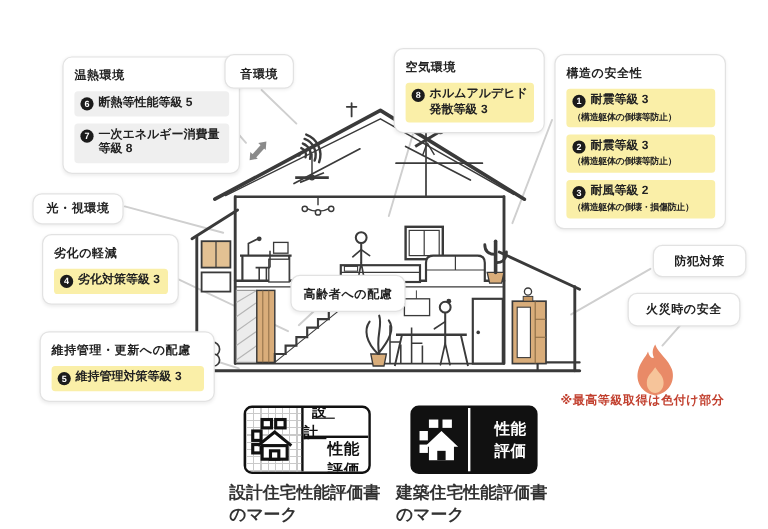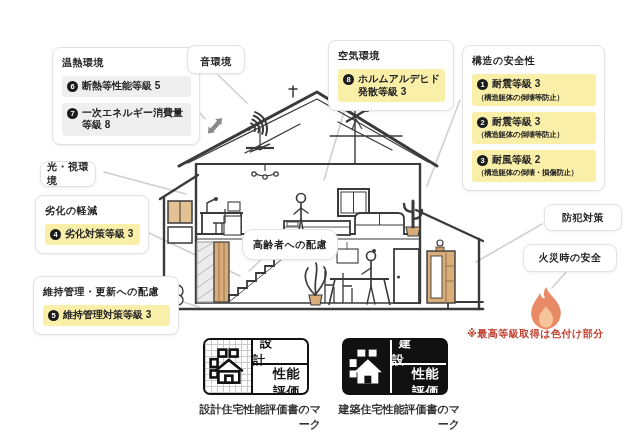--- a/index.html
+++ b/index.html
@@ -26,23 +26,23 @@
   .mark{position:absolute;z-index:3;width:106px;height:57px;border-radius:7px;display:flex;
         overflow:hidden;box-sizing:border-box;}
   .mark.design{border:2.5px solid #111;background:#fff;color:#111;}
   .mark.construction{background:#111;color:#fff;border:2.5px solid #111;}
   .mark-left{width:46px;position:relative;display:flex;align-items:center;justify-content:center;}
   .mark.design .mark-left{
      background-image:repeating-linear-gradient(0deg,#c9c9c9 0 1px,transparent 1px 6px),
                       repeating-linear-gradient(90deg,#c9c9c9 0 1px,transparent 1px 6px);}
   .mark-right{flex:1;display:flex;flex-direction:column;border-left:2px solid currentColor;}
   .mark-top{height:23px;display:flex;align-items:center;justify-content:center;font-weight:bold;
-            font-size:12px;letter-spacing:7px;text-indent:7px;border-bottom:2px solid currentColor;}
+            font-size:12px;letter-spacing:7px;text-indent:7px;border-bottom:2px solid currentColor;text-decoration:underline;}
   .mark-bottom{flex:1;display:flex;align-items:center;justify-content:center;font-weight:bold;font-size:13px;letter-spacing:.5px;padding-left:20px;}
-  .mark-caption{position:absolute;z-index:3;font-size:11px;font-weight:bold;color:#333;width:130px;text-align:right;}
+  .mark-caption{position:absolute;z-index:3;font-size:14px;font-weight:bold;color:#333;width:130px;text-align:left;}
 </style>
 </head>
 <body>
 
 <div id="stage">
 
   <svg id="house-svg" width="640" height="441" viewBox="0 0 640 441">
     <g stroke="#cfcfcf" stroke-width="1.6" stroke-linecap="round">
       <path d="M185,96 L205,119"></path>
       <path d="M218,75 L247,103"></path>
@@ -228,41 +228,41 @@
     </div>
     <div class="item yellow" style="display:block;">
       <div style="display:flex;gap:4px;">
         <span class="badge">3</span>
         <span class="txt">耐風等級 2</span>
       </div>
       <div class="sub">（構造躯体の倒壊・損傷防止）</div>
     </div>
   </div>
 
-  <div class="panel tag" style="left:40px;top:161px;width:56px;height:26px;">
+  <div class="panel tag" style="left:27px;top:161px;width:76px;height:26px;">
     <div class="title">光・視環境</div>
   </div>
 
   <div class="panel" style="left:35px;top:195px;width:114px;">
     <div class="title">劣化の軽減</div>
     <div class="item yellow">
       <span class="badge">4</span>
       <span class="txt">劣化対策等級 3</span>
     </div>
   </div>
 
   <div class="panel" style="left:33px;top:276px;width:146px;">
     <div class="title">維持管理・更新への配慮</div>
     <div class="item yellow">
       <span class="badge">5</span>
       <span class="txt">維持管理対策等級 3</span>
     </div>
   </div>
 
-  <div class="panel tag" style="left:242px;top:229px;width:96px;height:31px;border-radius:11px;">
+  <div class="panel tag" style="left:242px;top:229px;width:96px;height:31px;">
     <div class="title">高齢者への配慮</div>
   </div>
 
   <div class="panel tag" style="left:544px;top:204px;width:78px;height:27px;">
     <div class="title">防犯対策</div>
   </div>
 
   <div class="panel tag" style="left:523px;top:244px;width:94px;height:28px;">
     <div class="title">火災時の安全</div>
   </div>
@@ -297,19 +297,18 @@
           <rect x="12" y="3" width="9" height="8"></rect>
           <rect x="25" y="3" width="9" height="8"></rect>
           <rect x="3" y="14" width="8" height="9"></rect>
           <rect x="3" y="27" width="8" height="8"></rect>
           <path d="M8,29 L24,14 L40,29 L36,29 L36,42 L12,42 L12,29 Z"></path>
         </g>
         <rect x="20" y="33" width="8" height="9" fill="#111"></rect>
       </svg>
     </div>
     <div class="mark-right">
-      <div class="mark-top">建 設</div>
       <div class="mark-bottom">性能評価</div>
     </div>
   </div>
   <div class="mark-caption" style="left:330px;top:402px;">建築住宅性能評価書のマーク</div>
 
 </div>
 
 </body></html>

